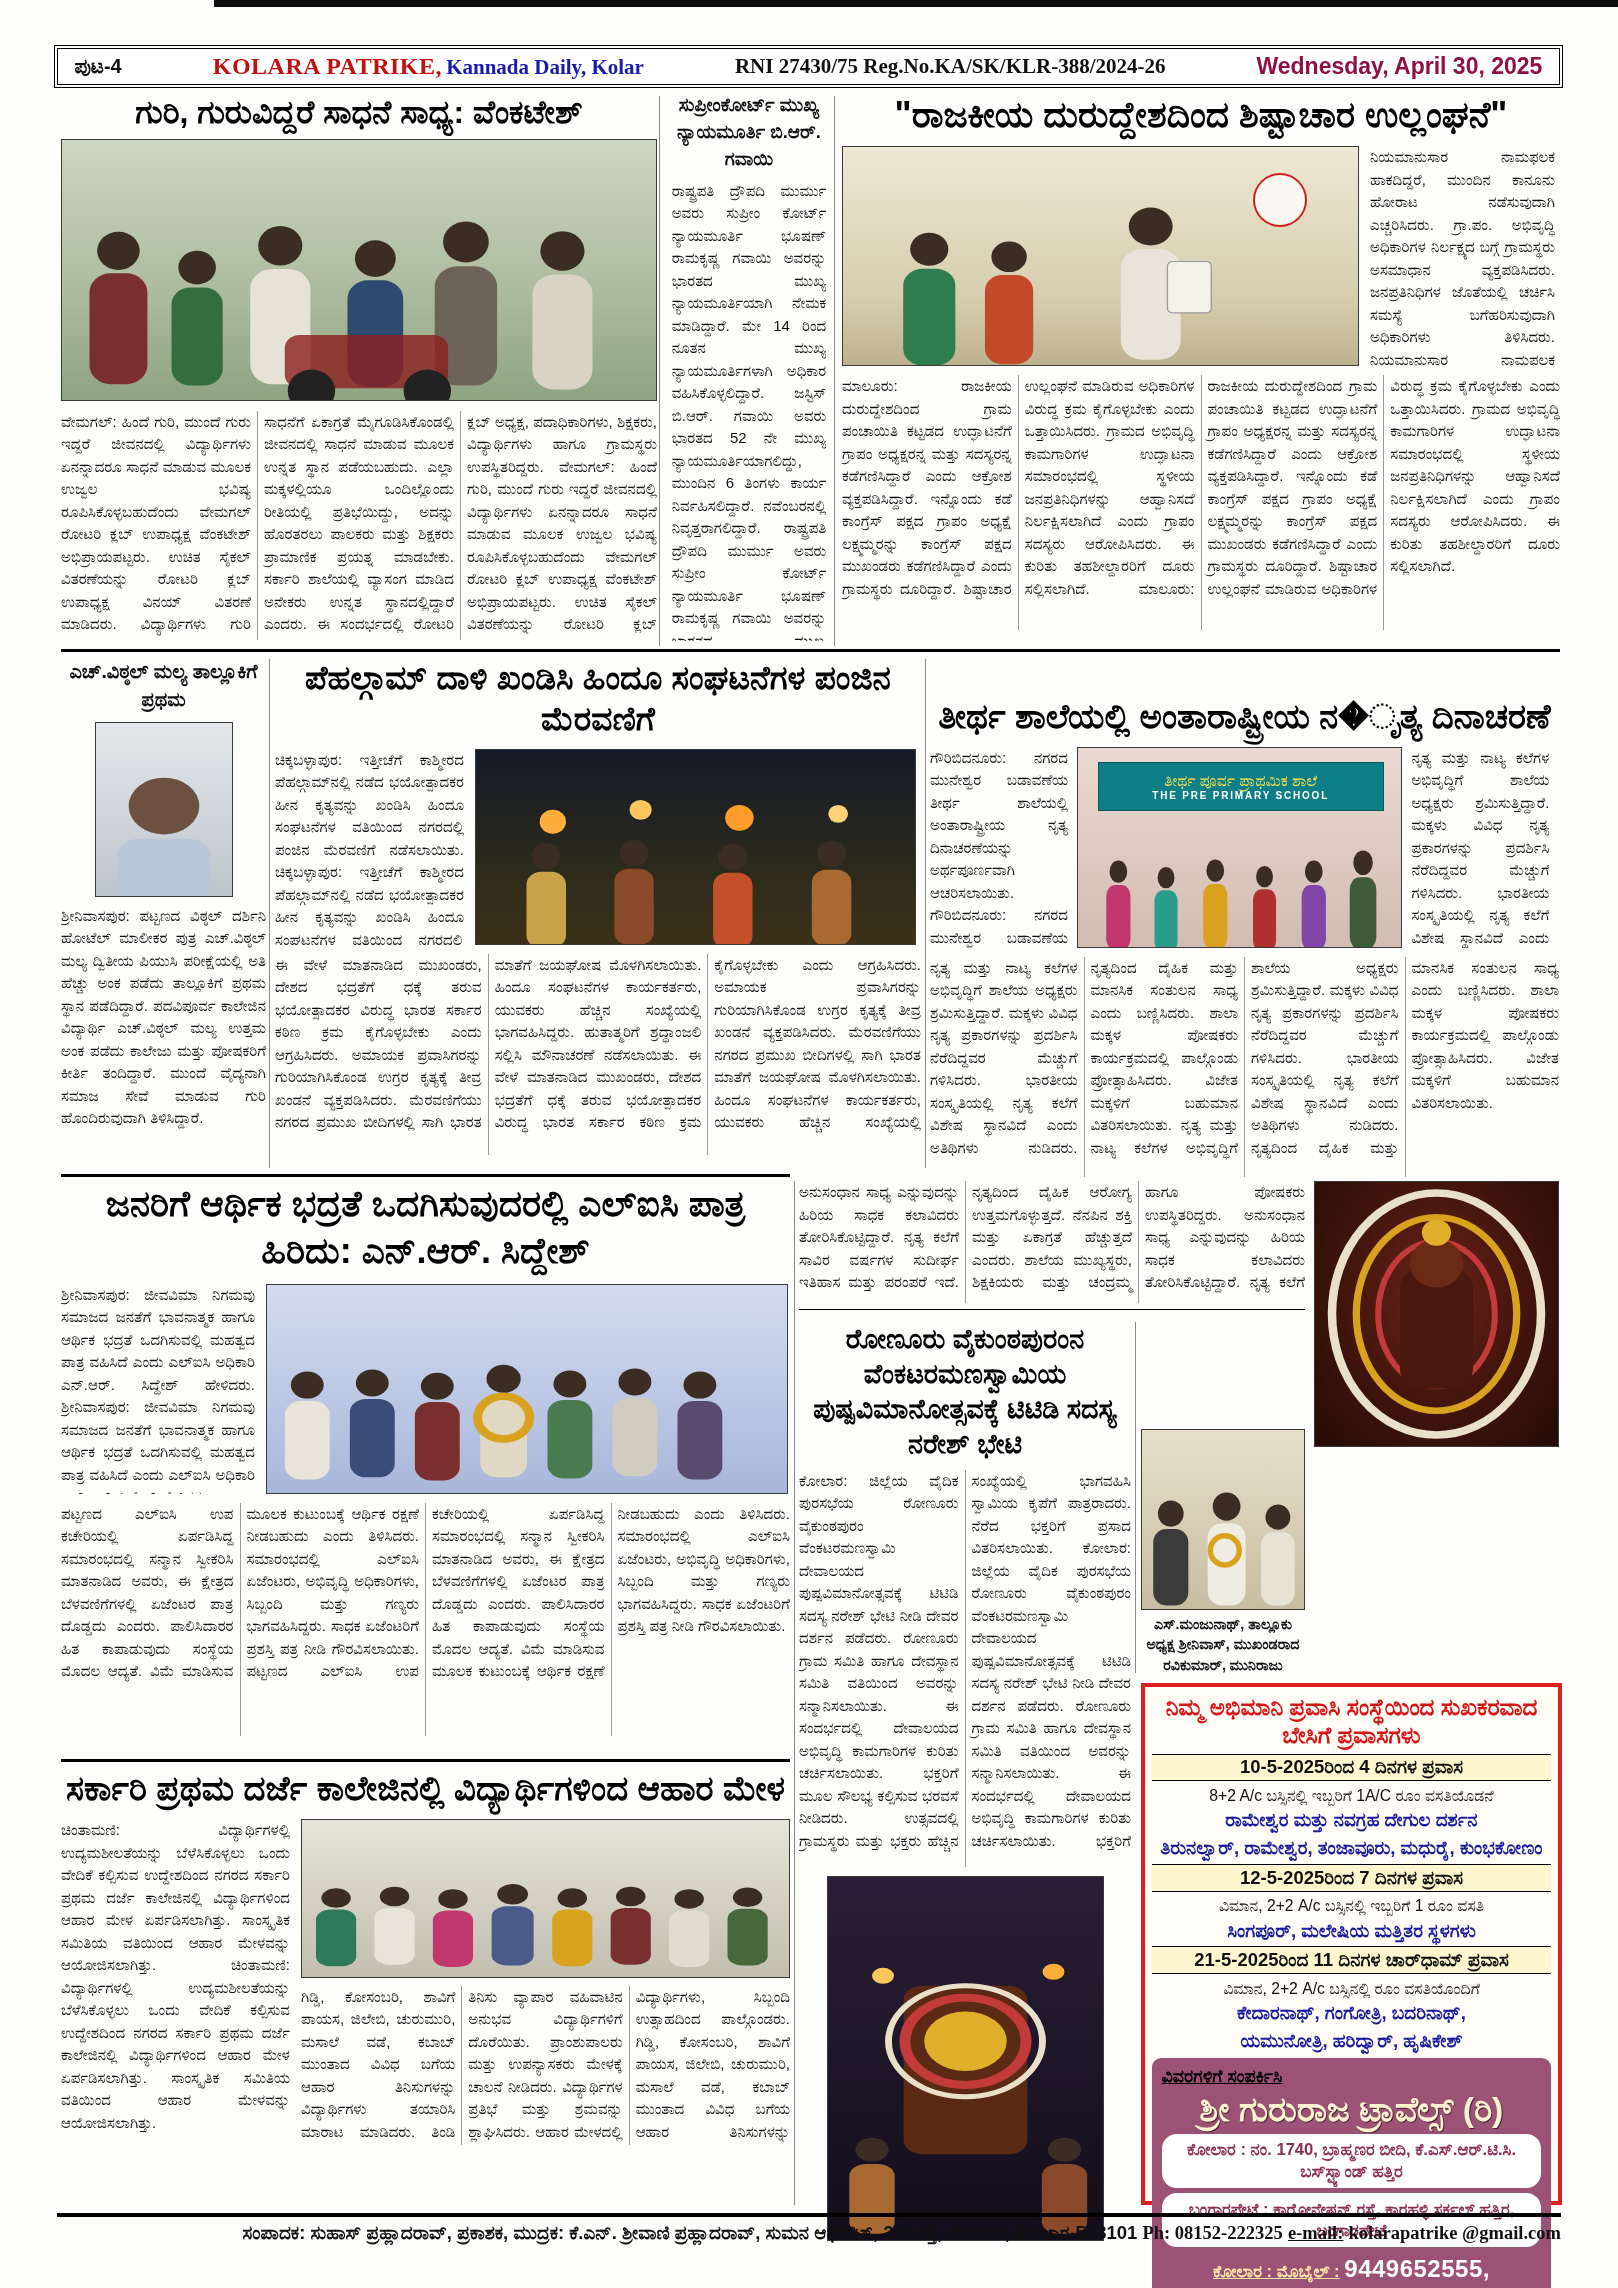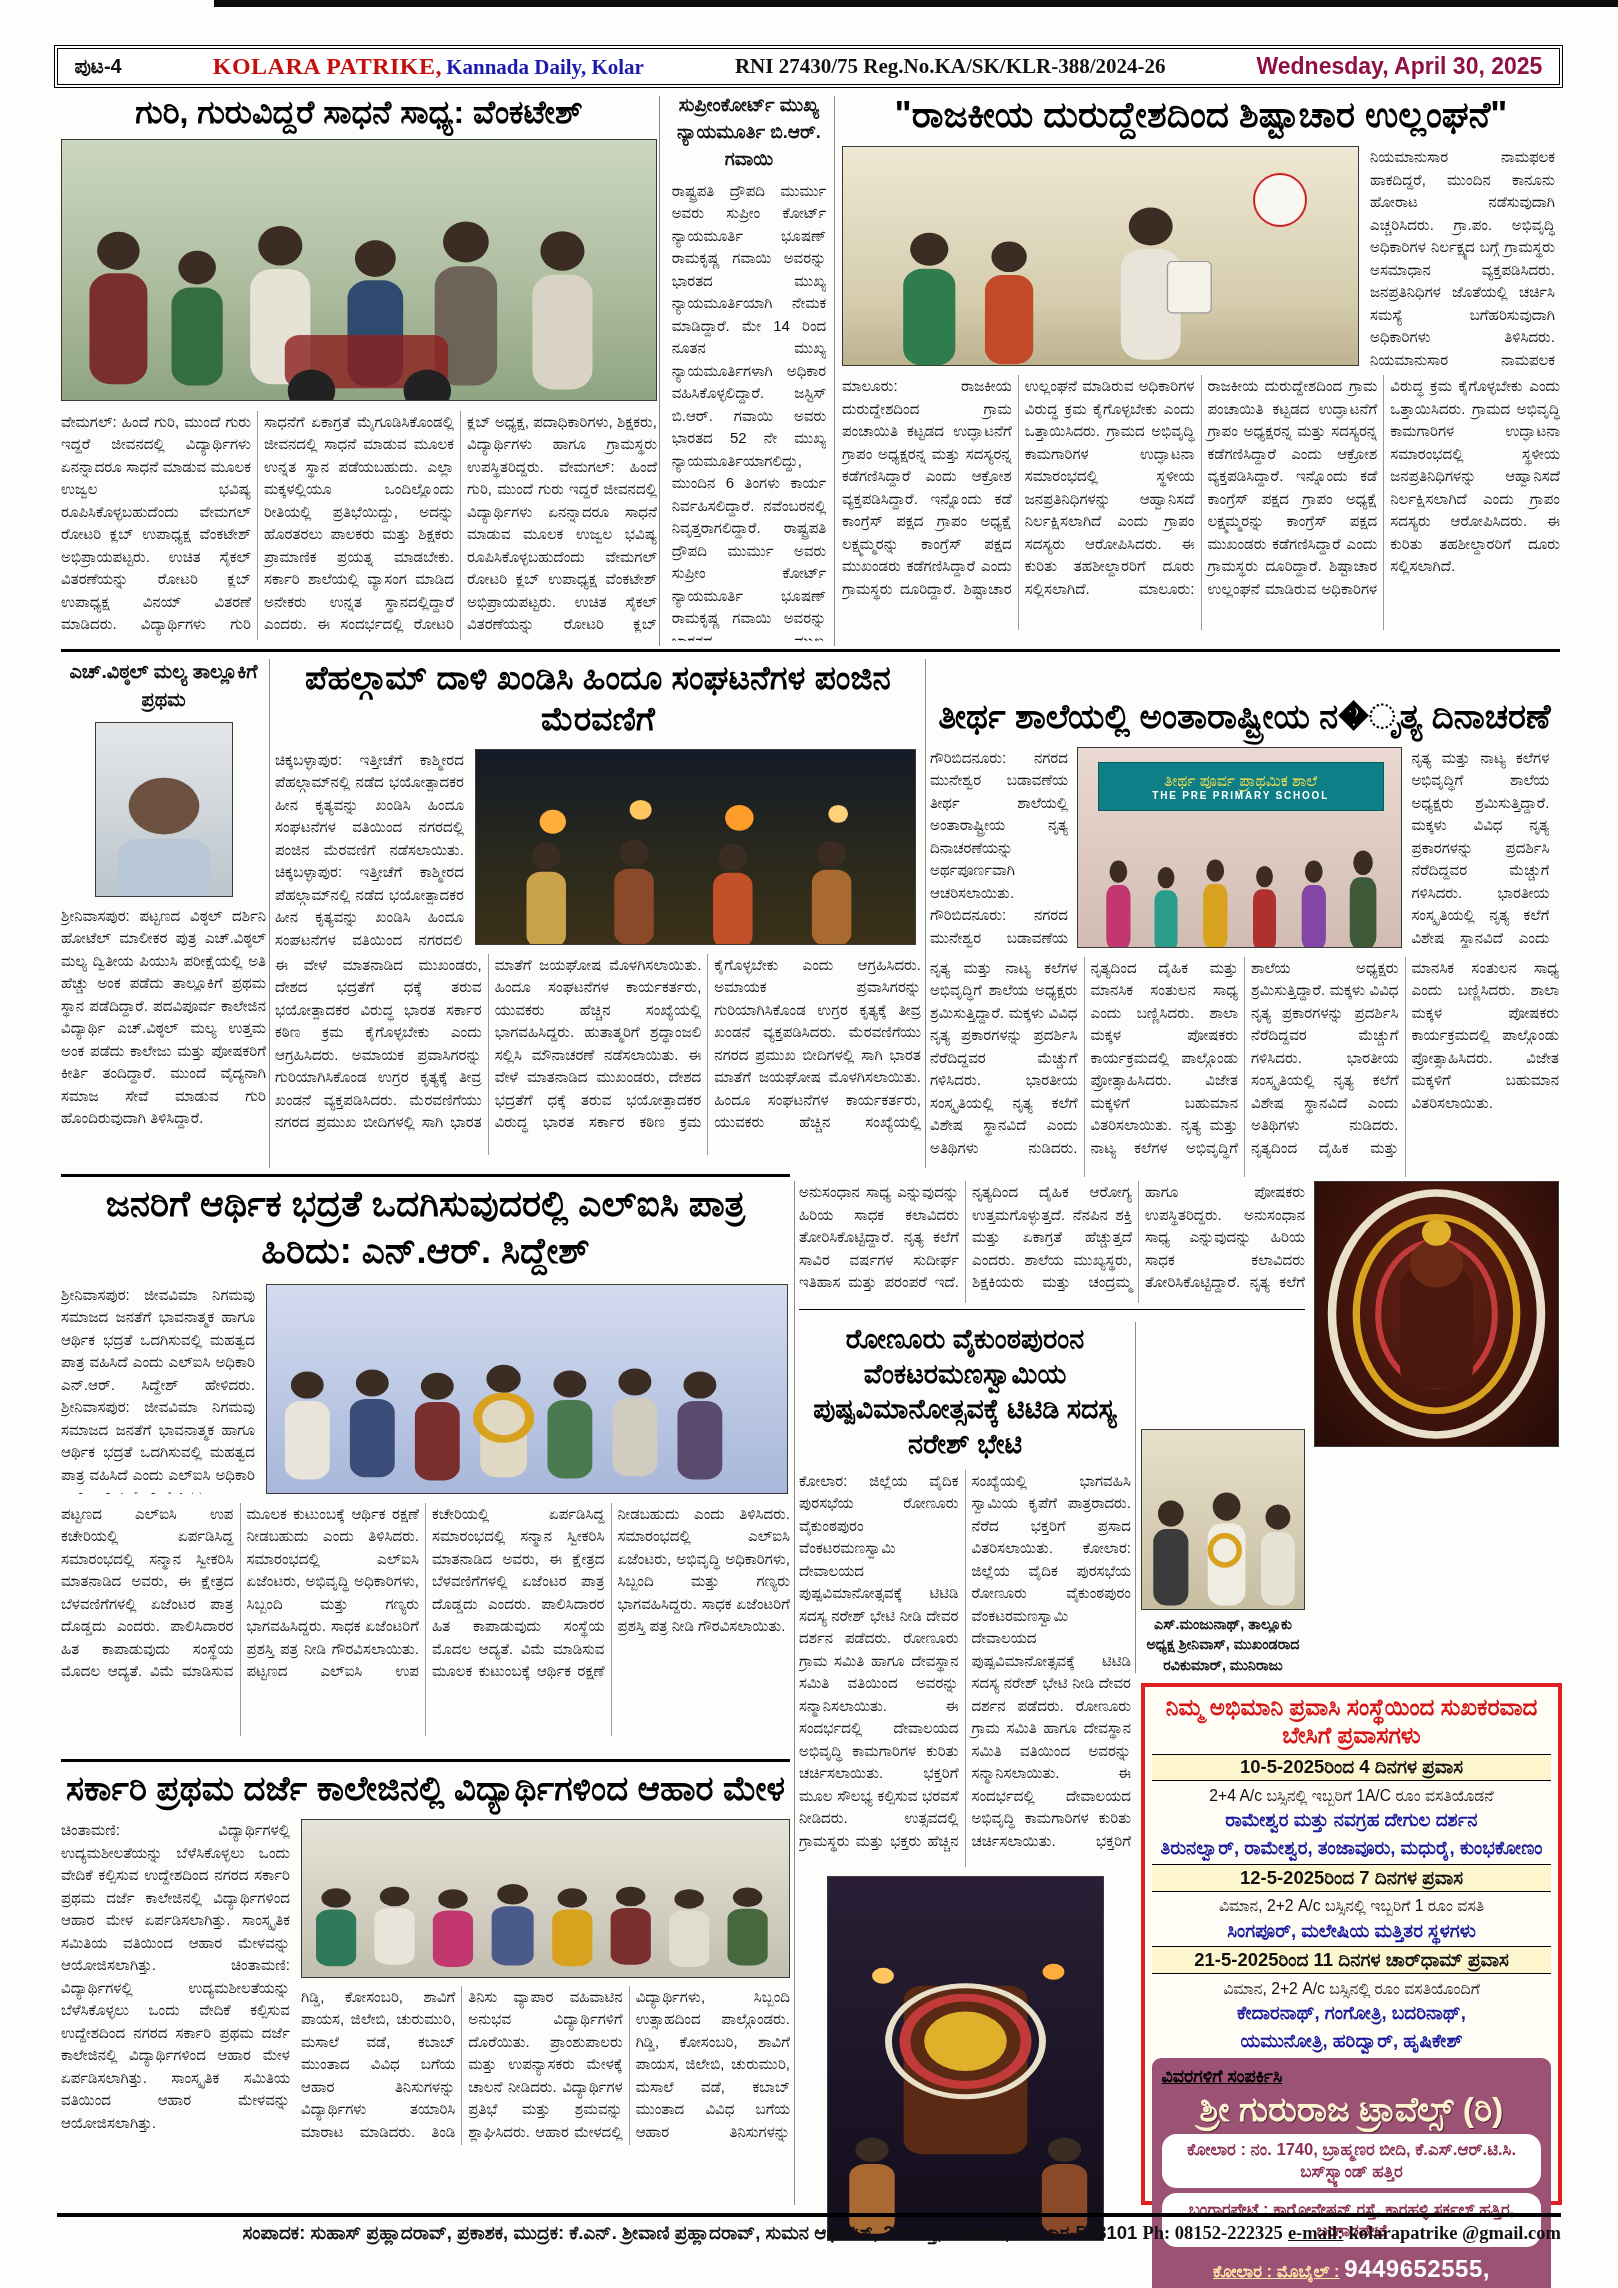--- a/index.html
+++ b/index.html
@@ -360,21 +360,21 @@
         <div class="cols c3">ಗಿಡ್ಡಿ, ಕೋಸಂಬರಿ, ಶಾವಿಗೆ ಪಾಯಸ, ಜಿಲೇಬಿ, ಚುರುಮುರಿ, ಮಸಾಲೆ ವಡೆ, ಕಬಾಬ್ ಮುಂತಾದ ವಿವಿಧ ಬಗೆಯ ಆಹಾರ ತಿನಿಸುಗಳನ್ನು ವಿದ್ಯಾರ್ಥಿಗಳು ತಯಾರಿಸಿ ಮಾರಾಟ ಮಾಡಿದರು. ತಿಂಡಿ ತಿನಿಸು ವ್ಯಾಪಾರ ವಹಿವಾಟಿನ ಅನುಭವ ವಿದ್ಯಾರ್ಥಿಗಳಿಗೆ ದೊರೆಯಿತು. ಪ್ರಾಂಶುಪಾಲರು ಮತ್ತು ಉಪನ್ಯಾಸಕರು ಮೇಳಕ್ಕೆ ಚಾಲನೆ ನೀಡಿದರು. ವಿದ್ಯಾರ್ಥಿಗಳ ಪ್ರತಿಭೆ ಮತ್ತು ಶ್ರಮವನ್ನು ಶ್ಲಾಘಿಸಿದರು. ಆಹಾರ ಮೇಳದಲ್ಲಿ ವಿದ್ಯಾರ್ಥಿಗಳು, ಸಿಬ್ಬಂದಿ ಉತ್ಸಾಹದಿಂದ ಪಾಲ್ಗೊಂಡರು. ಗಿಡ್ಡಿ, ಕೋಸಂಬರಿ, ಶಾವಿಗೆ ಪಾಯಸ, ಜಿಲೇಬಿ, ಚುರುಮುರಿ, ಮಸಾಲೆ ವಡೆ, ಕಬಾಬ್ ಮುಂತಾದ ವಿವಿಧ ಬಗೆಯ ಆಹಾರ ತಿನಿಸುಗಳನ್ನು ವಿದ್ಯಾರ್ಥಿಗಳು ತಯಾರಿಸಿ ಮಾರಾಟ ಮಾಡಿದರು. ತಿಂಡಿ ತಿನಿಸು ವ್ಯಾಪಾರ ವಹಿವಾಟಿನ ಅನುಭವ ವಿದ್ಯಾರ್ಥಿಗಳಿಗೆ ದೊರೆಯಿತು. ಪ್ರಾಂಶುಪಾಲರು ಮತ್ತು ಉಪನ್ಯಾಸಕರು ಮೇಳಕ್ಕೆ ಚಾಲನೆ ನೀಡಿದರು. ವಿದ್ಯಾರ್ಥಿಗಳ ಪ್ರತಿಭೆ ಮತ್ತು ಶ್ರಮವನ್ನು ಶ್ಲಾಘಿಸಿದರು. ಆಹಾರ ಮೇಳದಲ್ಲಿ ವಿದ್ಯಾರ್ಥಿಗಳು, ಸಿಬ್ಬಂದಿ ಉತ್ಸಾಹದಿಂದ ಪಾಲ್ಗೊಂಡರು. </div>
       </div>
     </div>
   </section>
 
   
   <aside class="ad">
     <div class="ad-head">ನಿಮ್ಮ ಅಭಿಮಾನಿ ಪ್ರವಾಸಿ ಸಂಸ್ಥೆಯಿಂದ ಸುಖಕರವಾದ ಬೇಸಿಗೆ ಪ್ರವಾಸಗಳು</div>
 
     <div class="trip-date">10-5-2025ರಿಂದ 4 ದಿನಗಳ ಪ್ರವಾಸ</div>
-    <div class="trip-note">2+4 A/c ಬಸ್ಸಿನಲ್ಲಿ ಇಬ್ಬರಿಗೆ 1A/C ರೂಂ ವಸತಿಯೊಡನೆ</div>
+    <div class="trip-note">8+2 A/c ಬಸ್ಸಿನಲ್ಲಿ ಇಬ್ಬರಿಗೆ 1A/C ರೂಂ ವಸತಿಯೊಡನೆ</div>
     <div class="trip-bold">ರಾಮೇಶ್ವರ ಮತ್ತು ನವಗ್ರಹ ದೇಗುಲ ದರ್ಶನ</div>
     <div class="trip-bold">ತಿರುನಲ್ವಾರ್, ರಾಮೇಶ್ವರ, ತಂಜಾವೂರು, ಮಧುರೈ, ಕುಂಭಕೋಣಂ</div>
 
     <div class="trip-date">12-5-2025ರಿಂದ 7 ದಿನಗಳ ಪ್ರವಾಸ</div>
     <div class="trip-note">ವಿಮಾನ, 2+2 A/c ಬಸ್ಸಿನಲ್ಲಿ ಇಬ್ಬರಿಗೆ 1 ರೂಂ ವಸತಿ</div>
     <div class="trip-bold">ಸಿಂಗಪೂರ್, ಮಲೇಷಿಯ ಮತ್ತಿತರ ಸ್ಥಳಗಳು</div>
 
     <div class="trip-date">21-5-2025ರಿಂದ 11 ದಿನಗಳ ಚಾರ್‌ಧಾಮ್ ಪ್ರವಾಸ</div>
     <div class="trip-note">ವಿಮಾನ, 2+2 A/c ಬಸ್ಸಿನಲ್ಲಿ ರೂಂ ವಸತಿಯೊಂದಿಗೆ</div>
     <div class="trip-bold">ಕೇದಾರನಾಥ್, ಗಂಗೋತ್ರಿ, ಬದರಿನಾಥ್,</div>

